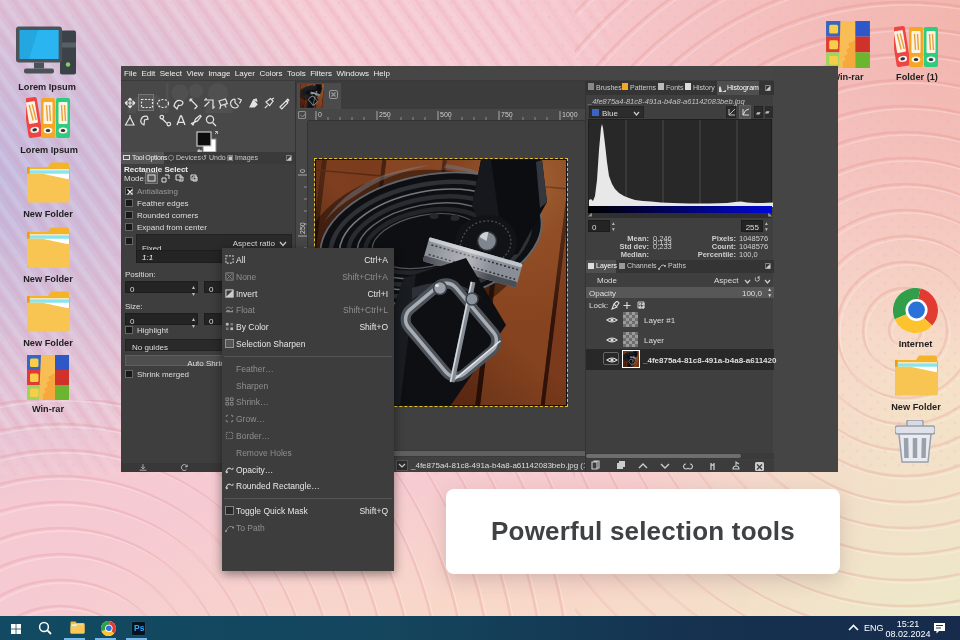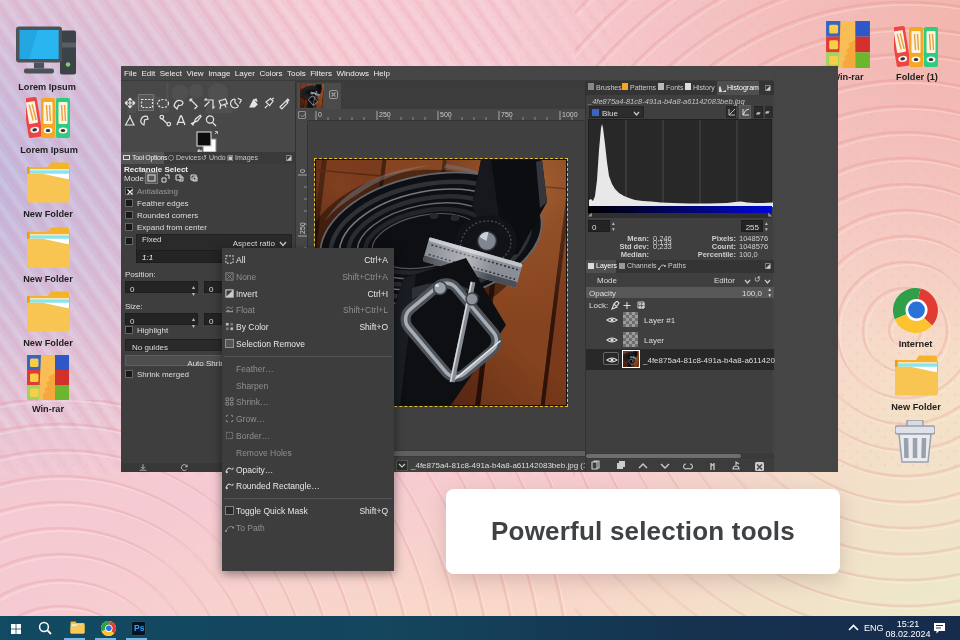--- a/index.html
+++ b/index.html
@@ -320,21 +320,21 @@
           </svg></div>
       <div class="abs" style="left:16px;top:23px;color:#999;">Antialiasing</div>
       <div class="abs" style="left:4px;top:35px;width:8px;height:8px;background:#191919;border:1px solid #666;"></div>
       <div class="abs" style="left:8px;top:35px;padding-left:8px;">Feather edges</div>
       <div class="abs" style="left:4px;top:47px;width:8px;height:8px;background:#191919;border:1px solid #666;"></div>
       <div class="abs" style="left:16px;top:47px;">Rounded corners</div>
       <div class="abs" style="left:4px;top:59px;width:8px;height:8px;background:#191919;border:1px solid #666;"></div>
       <div class="abs" style="left:16px;top:59px;">Expand from center</div>
       <div class="abs" style="left:4px;top:73px;width:8px;height:8px;background:#191919;border:1px solid #666;"></div>
       <div class="abs" style="left:15px;top:70px;width:156px;height:17px;background:#2a2a2a;border:1px solid #222;">
-        <span style="position:absolute;left:5px;top:0;">Fixed</span>
+        <span style="position:absolute;left:5px;top:9px;">Fixed</span>
         <span style="position:absolute;right:16px;top:4px;">Aspect ratio</span>
         <svg class="abs" style="right:4px;top:6px" width="8" height="6" viewBox="0 0 8 6">
             <path d="M1 1 l3 3.5 L7 1" stroke="#ccc" stroke-width="1.3" fill="none"></path>
           </svg>
       </div>
       <div class="abs" style="left:15px;top:86px;width:125px;height:13px;background:#242424;border:1px solid #1d1d1d;">
         <span style="position:absolute;left:5px;top:2px;font-style:italic;color:#eee;">1:1</span>
       </div>
       <div class="abs" style="left:4px;top:106px;">Position:</div>
       <div class="abs" style="left:4px;top:117px;width:73px;height:12px;background:#242424;border:1px solid #1d1d1d;">
@@ -583,21 +583,21 @@
           <path d="M1 6 Q4 0 7 3" fill="none" stroke="#bbb"></path>
           <circle cx="1" cy="6" r="1" fill="#bbb"></circle>
           <circle cx="7" cy="3" r="1" fill="#bbb"></circle>
         </svg>
         <span class="abs" style="left:82px;top:2px;">Paths</span>
       <span class="abs" style="right:3px;top:2px;font-size:7px;">◪</span>
     </div>
 
     <div class="abs" style="left:0;top:192px;width:188px;height:13px;font-size:8px;">
       <span class="abs" style="left:11px;top:3px;">Mode</span>
-      <span class="abs" style="left:128px;top:3px;">Editor</span>
+      <span class="abs" style="left:128px;top:3px;">Aspect</span>
       <svg class="abs" style="left:158px;top:6px" width="7" height="5" viewBox="0 0 7 5">
           <path d="M1 1 l2.5 3 L6 1" stroke="#ccc" stroke-width="1.2" fill="none"></path>
         </svg>
       <span class="abs" style="left:168px;top:2px;color:#ccc;">↺</span>
       <svg class="abs" style="left:178px;top:6px" width="7" height="5" viewBox="0 0 7 5">
           <path d="M1 1 l2.5 3 L6 1" stroke="#ccc" stroke-width="1.2" fill="none"></path>
         </svg>
     </div>
 
     <div class="abs" style="left:0;top:206px;width:188px;height:11px;background:#575757;font-size:8px;">
@@ -636,21 +636,21 @@
         <svg class="abs" style="left:2px;top:2.5px" width="12" height="8" viewBox="0 0 12 8">
             <path d="M1 4 Q6 0 11 4 Q6 8 1 4 Z" fill="none" stroke="#ddd" stroke-width="1.1"></path>
             <circle cx="6" cy="4" r="1.6" fill="#ddd"></circle>
           </svg>
       </div>
       <div class="abs" style="left:36px;top:1px;width:18px;height:18px;background:#fff;">
         <svg class="abs" style="left:1px;top:1px" width="16" height="16" viewBox="0 0 250 245">
             <use href="#beltimg"></use>
           </svg>
       </div>
-      <span class="abs" style="left:57px;top:7px;font-size:8px;font-weight:normal;white-space:nowrap;">_4fe875a4-81c8-491a-b4a8-a611420</span>
+      <span class="abs" style="left:57px;top:7px;font-size:8px;font-weight:bold;white-space:nowrap;">_4fe875a4-81c8-491a-b4a8-a611420</span>
     </div>
 
     <div class="abs" style="left:0;top:372px;width:188px;height:6px;background:#3a3a3a;">
       <div class="abs" style="left:0;top:1px;width:155px;height:4px;background:#6e6e6e;border-radius:2px;"></div>
     </div>
 
     <div class="abs" style="left:0;top:379px;width:188px;height:12px;background:#3c3c3c;">
       <svg width="188" height="13" viewBox="0 0 188 13" fill="none" stroke="#ccc" stroke-width="1.1">
         <path d="M6 2 h5 v7 h-5 z M8 2 v-1 h5 v7 h-2"></path>
         <path d="M31 3 h6 v6 h-6 z M33 3 v-2 h6 v6 h-2" fill="#ccc" stroke="none"></path>
@@ -814,21 +814,21 @@
         <rect x="1" y="6" width="3" height="3" fill="#777"></rect>
         <rect x="6" y="6" width="3" height="3" fill="#bbb"></rect>
       </svg>
       <span class="lb">By Color</span>
       <span class="sc">Shift+O</span>
     </div>
   <div class="mi">
       <svg class="ic" viewBox="0 0 10 10">
         <rect x="0.5" y="0.5" width="9" height="9" fill="#555" stroke="#999"></rect>
       </svg>
-      <span class="lb">Selection Remove</span>
+      <span class="lb">Selection Sharpen</span>
     </div>
   <div class="sep"></div>
   <div class="mi dis">
       <span class="lb">Feather…</span>
     </div>
   <div class="mi dis">
       <span class="lb">Sharpen</span>
     </div>
   <div class="mi dis">
       <svg class="ic" viewBox="0 0 10 10">

